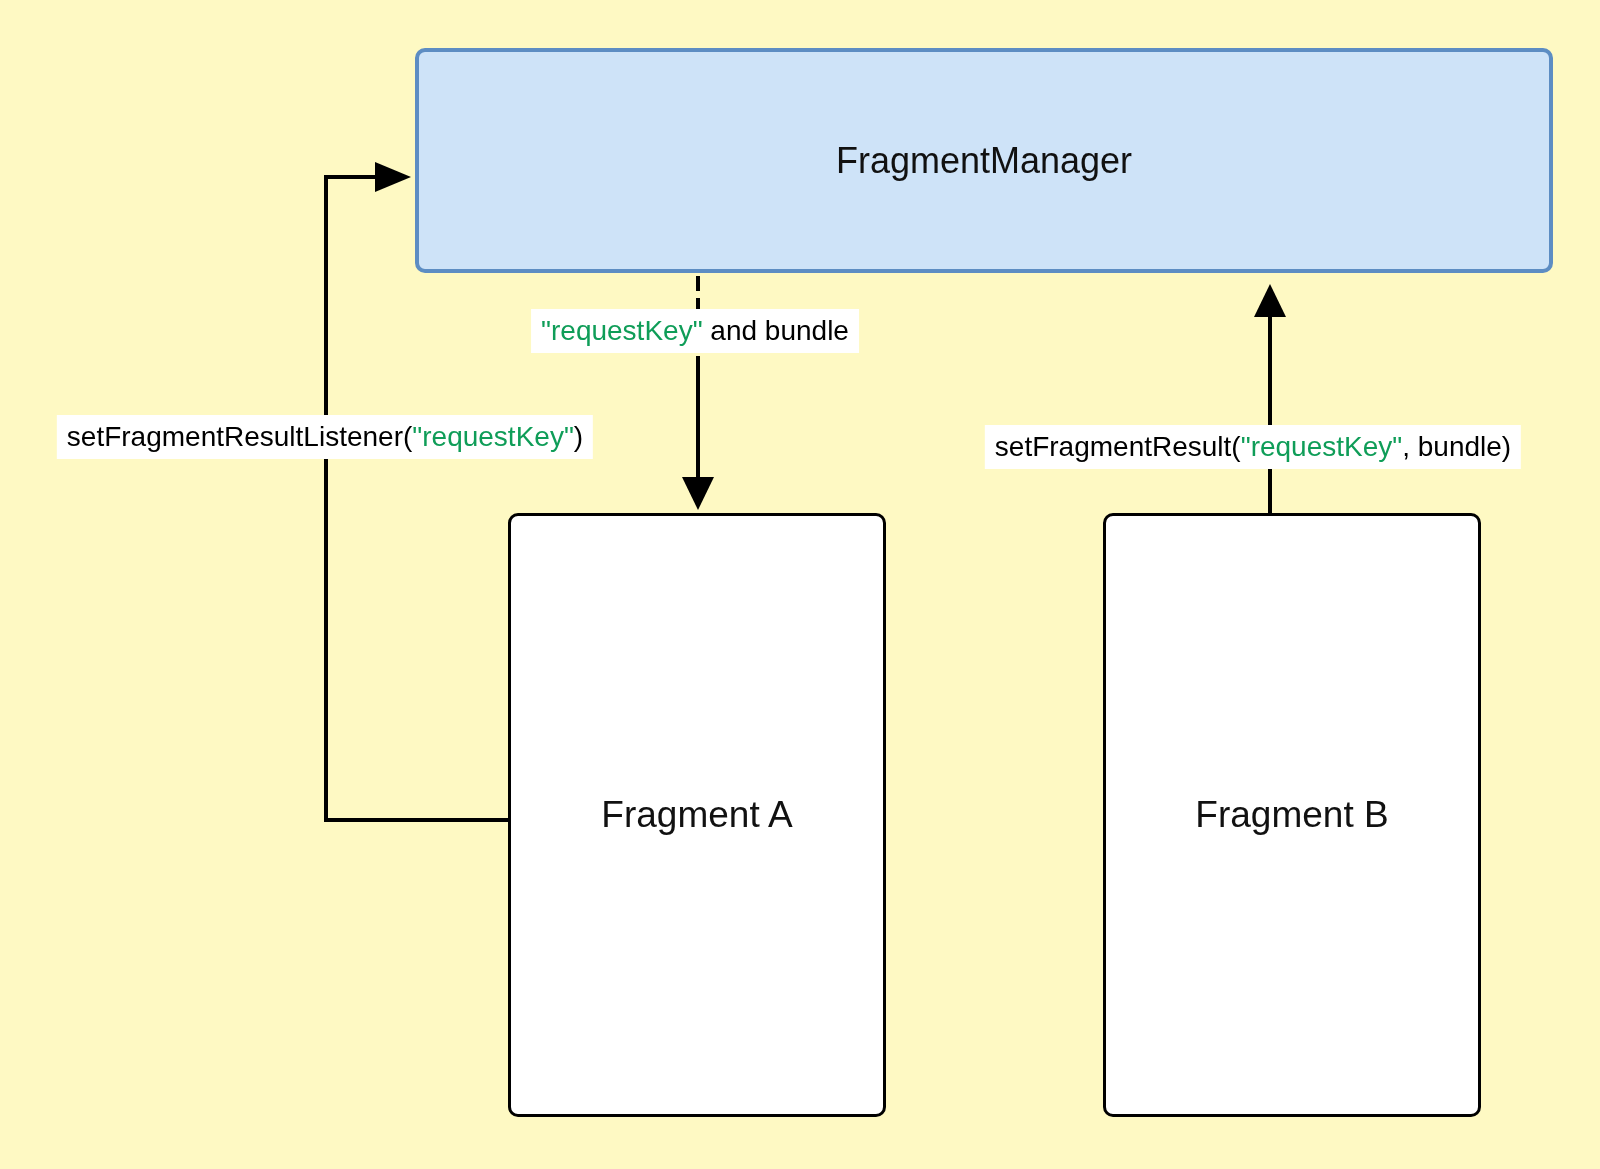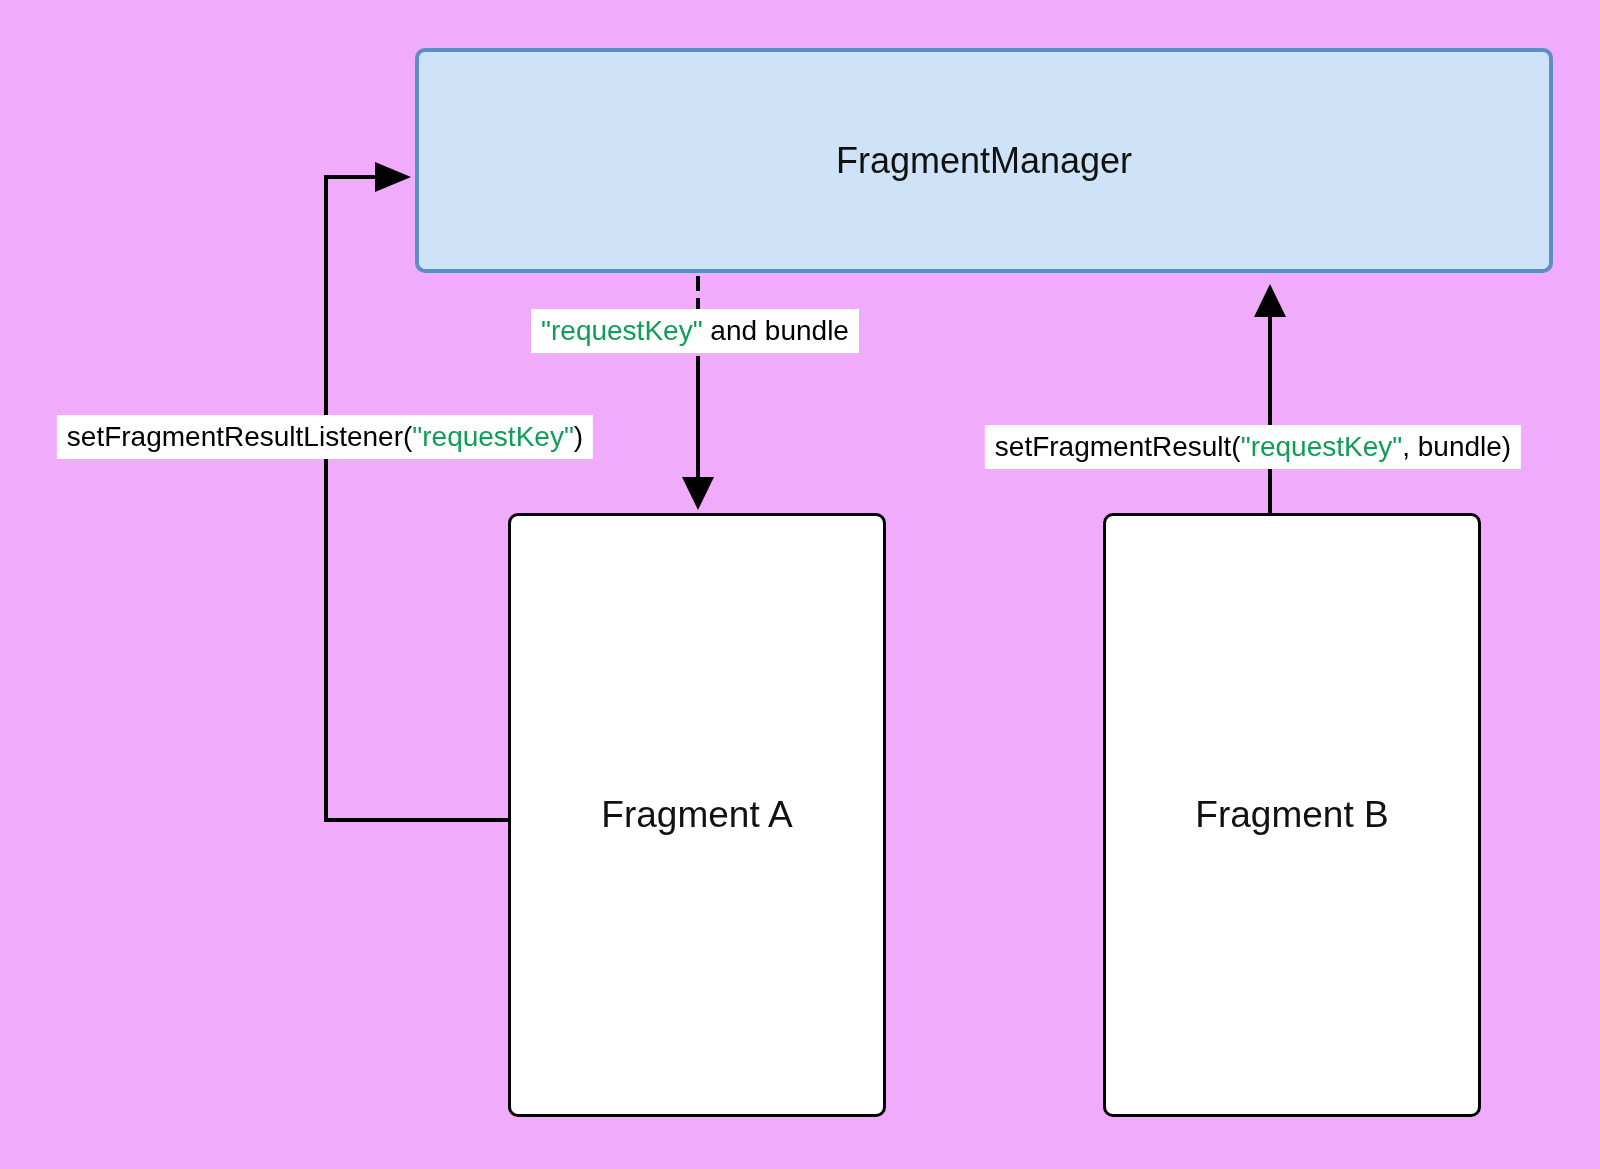--- a/index.html
+++ b/index.html
@@ -5,21 +5,21 @@
   html, body {
     margin: 0;
     padding: 0;
     background: #ffffff;
     font-family: "Liberation Sans", "DejaVu Sans", sans-serif;
   }
   #canvas {
     position: relative;
     width: 1600px;
     height: 1169px;
-    background: #f0abfc;
+    background: #fef9c3;
     overflow: hidden;
   }
   #wires {
     position: absolute;
     left: 0; top: 0;
     width: 1600px;
     height: 1169px;
   }
   .connector {
     stroke: var(--line, #000000);

